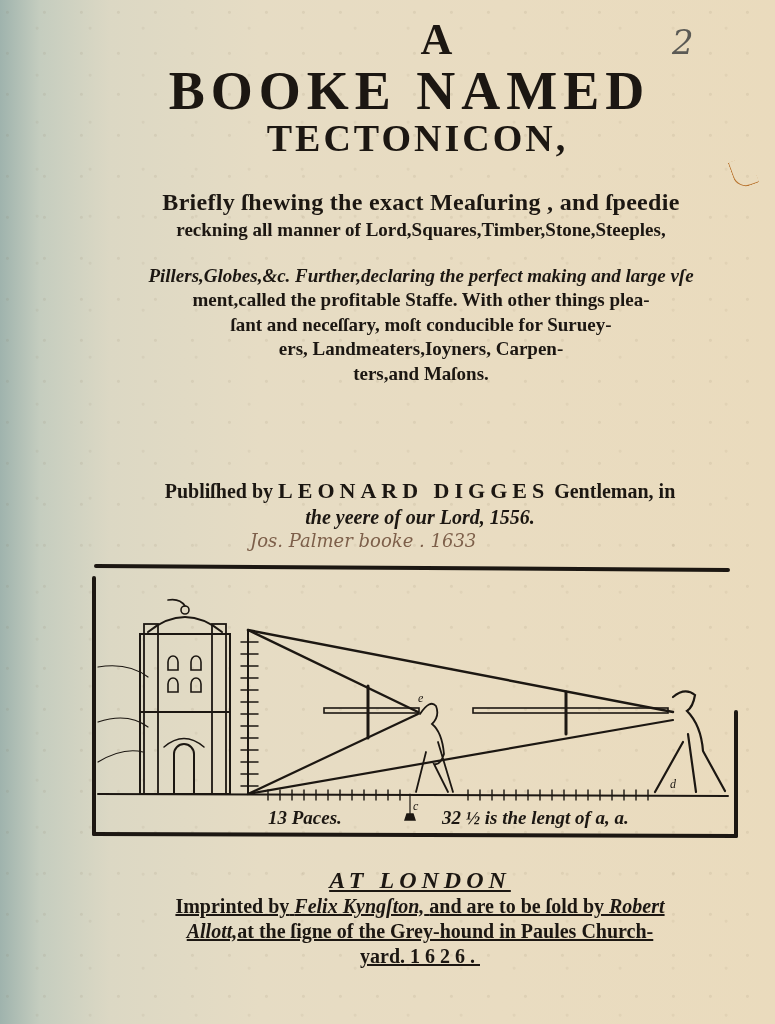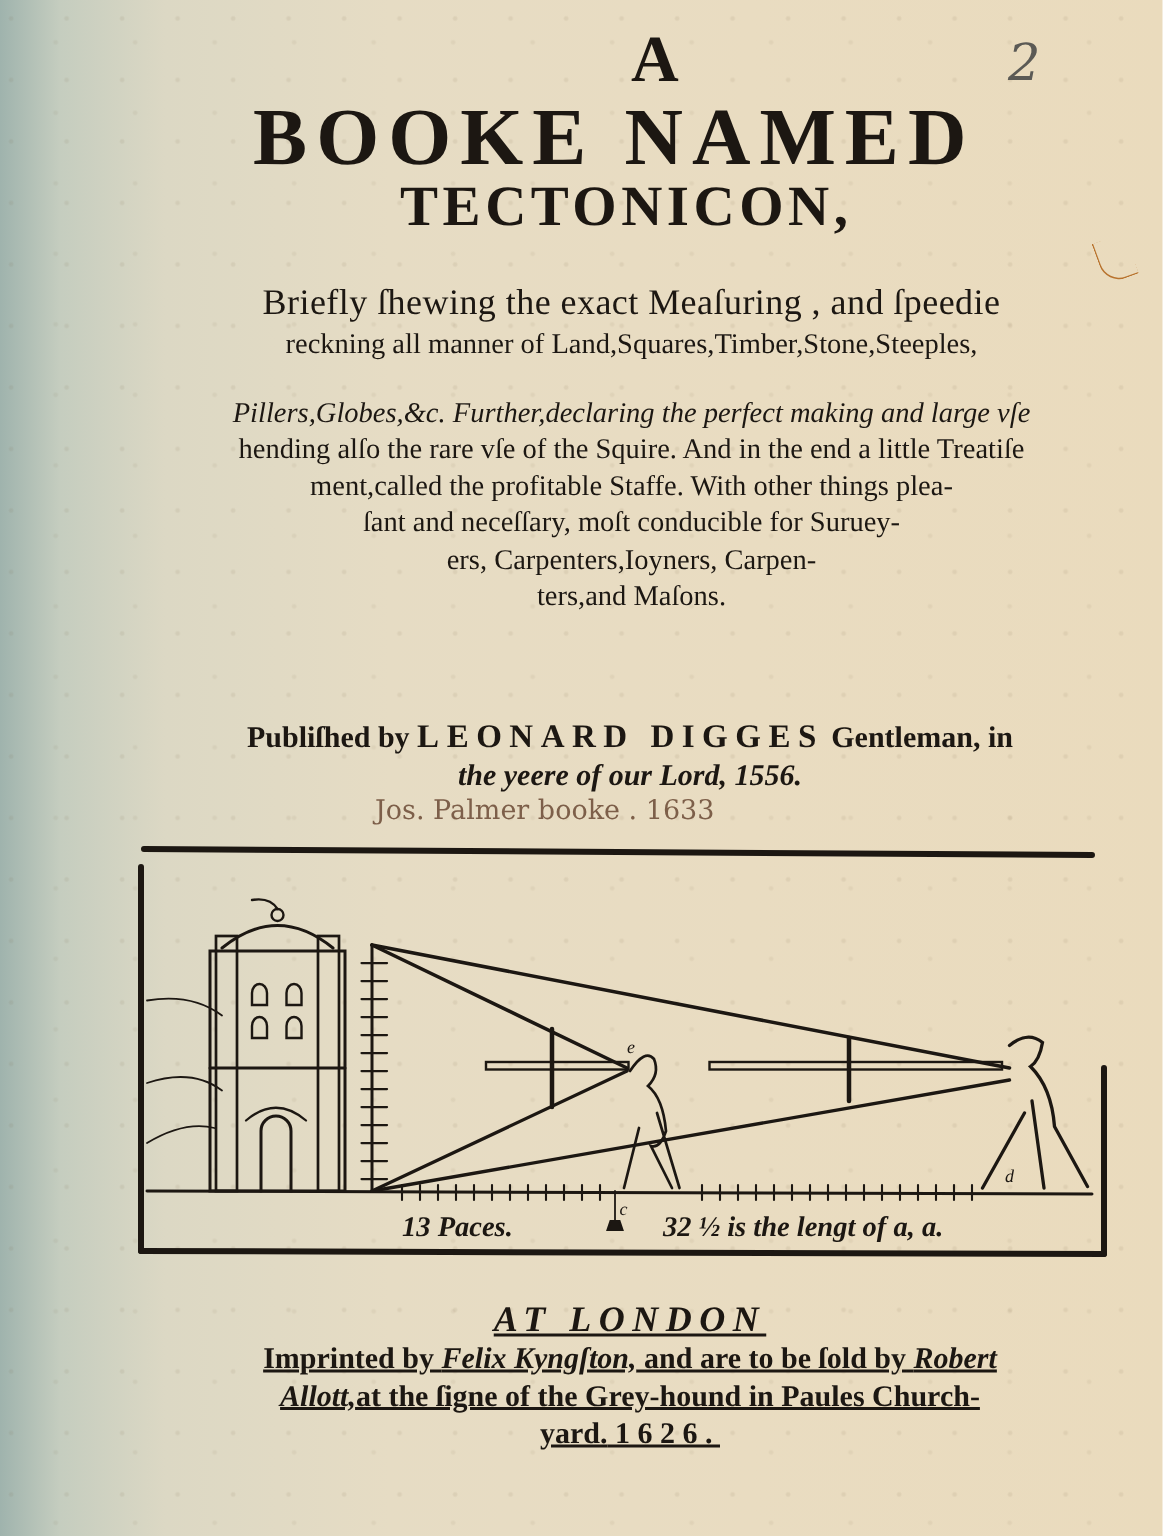--- a/index.html
+++ b/index.html
@@ -16,28 +16,28 @@
       radial-gradient(circle at 20% 30%, rgba(120,100,70,0.10) 0 1px, transparent 2px),
       radial-gradient(circle at 70% 60%, rgba(120,100,70,0.08) 0 1px, transparent 2px);
     background-size: 37px 41px, 53px 47px;
   }
   .center { position: absolute; left: 0; width: 775px; text-align: center; }
   .t-a { top: 14px; font-size: 44px; font-weight: bold; letter-spacing: 2px; left: 50px; }
   .t-booke { top: 60px; font-size: 54px; font-weight: bold; letter-spacing: 6px; left: 22px; }
   .t-tect { top: 116px; font-size: 38px; font-weight: bold; letter-spacing: 3px; left: 30px; }
   .ms-2 { position: absolute; left: 672px; top: 22px; font-size: 34px; color: #5b5a55; font-style: italic; font-family: "DejaVu Serif", serif; }
   .ms-tick { position: absolute; left: 732px; top: 158px; width: 22px; height: 28px; border-left: 1.5px solid #b8732e; border-bottom: 1.5px solid #b8732e; border-radius: 0 0 0 14px; transform: rotate(-20deg); }
-  .body-text { position: absolute; left: 96px; width: 650px; top: 186px; text-align: center; font-weight: normal; font-size: 19px; line-height: 24.5px; }
+  .body-text { position: absolute; left: 96px; width: 650px; top: 186px; text-align: center; font-weight: bold; font-size: 19px; line-height: 24.5px; }
   .body-text .l1 { font-size: 24px; line-height: 32px; letter-spacing: 0.3px; }
   .body-text .it { font-style: italic; margin-top: 21px; }
   .pub { position: absolute; top: 478px; left: 60px; width: 720px; text-align: center; font-size: 20px; font-weight: bold; }
   .pub .it { }
   .pub .caps { letter-spacing: 5px; font-size: 22px; }
   .pub2 { position: absolute; top: 506px; left: 60px; width: 720px; text-align: center; font-size: 20px; font-weight: bold; font-style: italic; }
-  .ms-sig { position: absolute; top: 530px; left: 250px; font-size: 18px; color: #6b4a35; font-family: "DejaVu Serif", serif; opacity: 0.85; }
+  .ms-sig { position: absolute; top: 530px; left: 250px; font-size: 18px; color: #6b4a35; font-style: italic; font-family: "DejaVu Serif", serif; opacity: 0.85; }
   .illus { position: absolute; left: 88px; top: 562px; width: 652px; height: 282px; }
   .caption-lbl { font-family: "Liberation Serif", serif; font-style: italic; font-size: 19px; font-weight: bold; fill: #1c1712; }
   .imprint { position: absolute; top: 866px; left: 90px; width: 660px; text-align: center; font-weight: bold; text-decoration: underline; }
   .imprint .lon { font-size: 24px; font-style: italic; letter-spacing: 5px; line-height: 28px; }
   .imprint .ln { font-size: 20px; line-height: 25px; }
   .imprint .it { font-style: italic; }
   .imprint .yr { letter-spacing: 5px; }
 </style>
 </head>
 <body>
@@ -47,26 +47,25 @@
 
   <div class="ms-2">2</div>
   <div class="ms-tick"></div>
 
   <div class="center t-a">A</div>
   <div class="center t-booke">BOOKE NAMED</div>
   <div class="center t-tect">TECTONICON,</div>
 
   <div class="body-text">
     <div class="l1">Briefly ſhewing the exact Meaſuring , and ſpeedie</div>
-    <div>reckning all manner of Land,Squares,Timber,Stone,Steeples,</div>
+    <div>reckning all manner of Lord,Squares,Timber,Stone,Steeples,</div>
     <div class="it">Pillers,Globes,&amp;c. Further,declaring the perfect making and large vſe</div>
-    <div>hending alſo the rare vſe of the Squire. And in the end a little Treatiſe</div>
     <div>ment,called the profitable Staffe. With other things plea-</div>
     <div>ſant and neceſſary, moſt conducible for Suruey-</div>
-    <div>ers, Carpenters,Ioyners, Carpen-</div>
+    <div>ers, Landmeaters,Ioyners, Carpen-</div>
     <div>ters,and Maſons.</div>
   </div>
 
   <div class="pub">
     <span class="it">Publiſhed by</span>
     <span class="caps">LEONARD DIGGES</span>
     <span class="it">Gentleman, in</span>
   </div>
   <div class="pub2">the yeere of our Lord, 1556.</div>
   <div class="ms-sig">Jos. Palmer booke . 1633</div>

